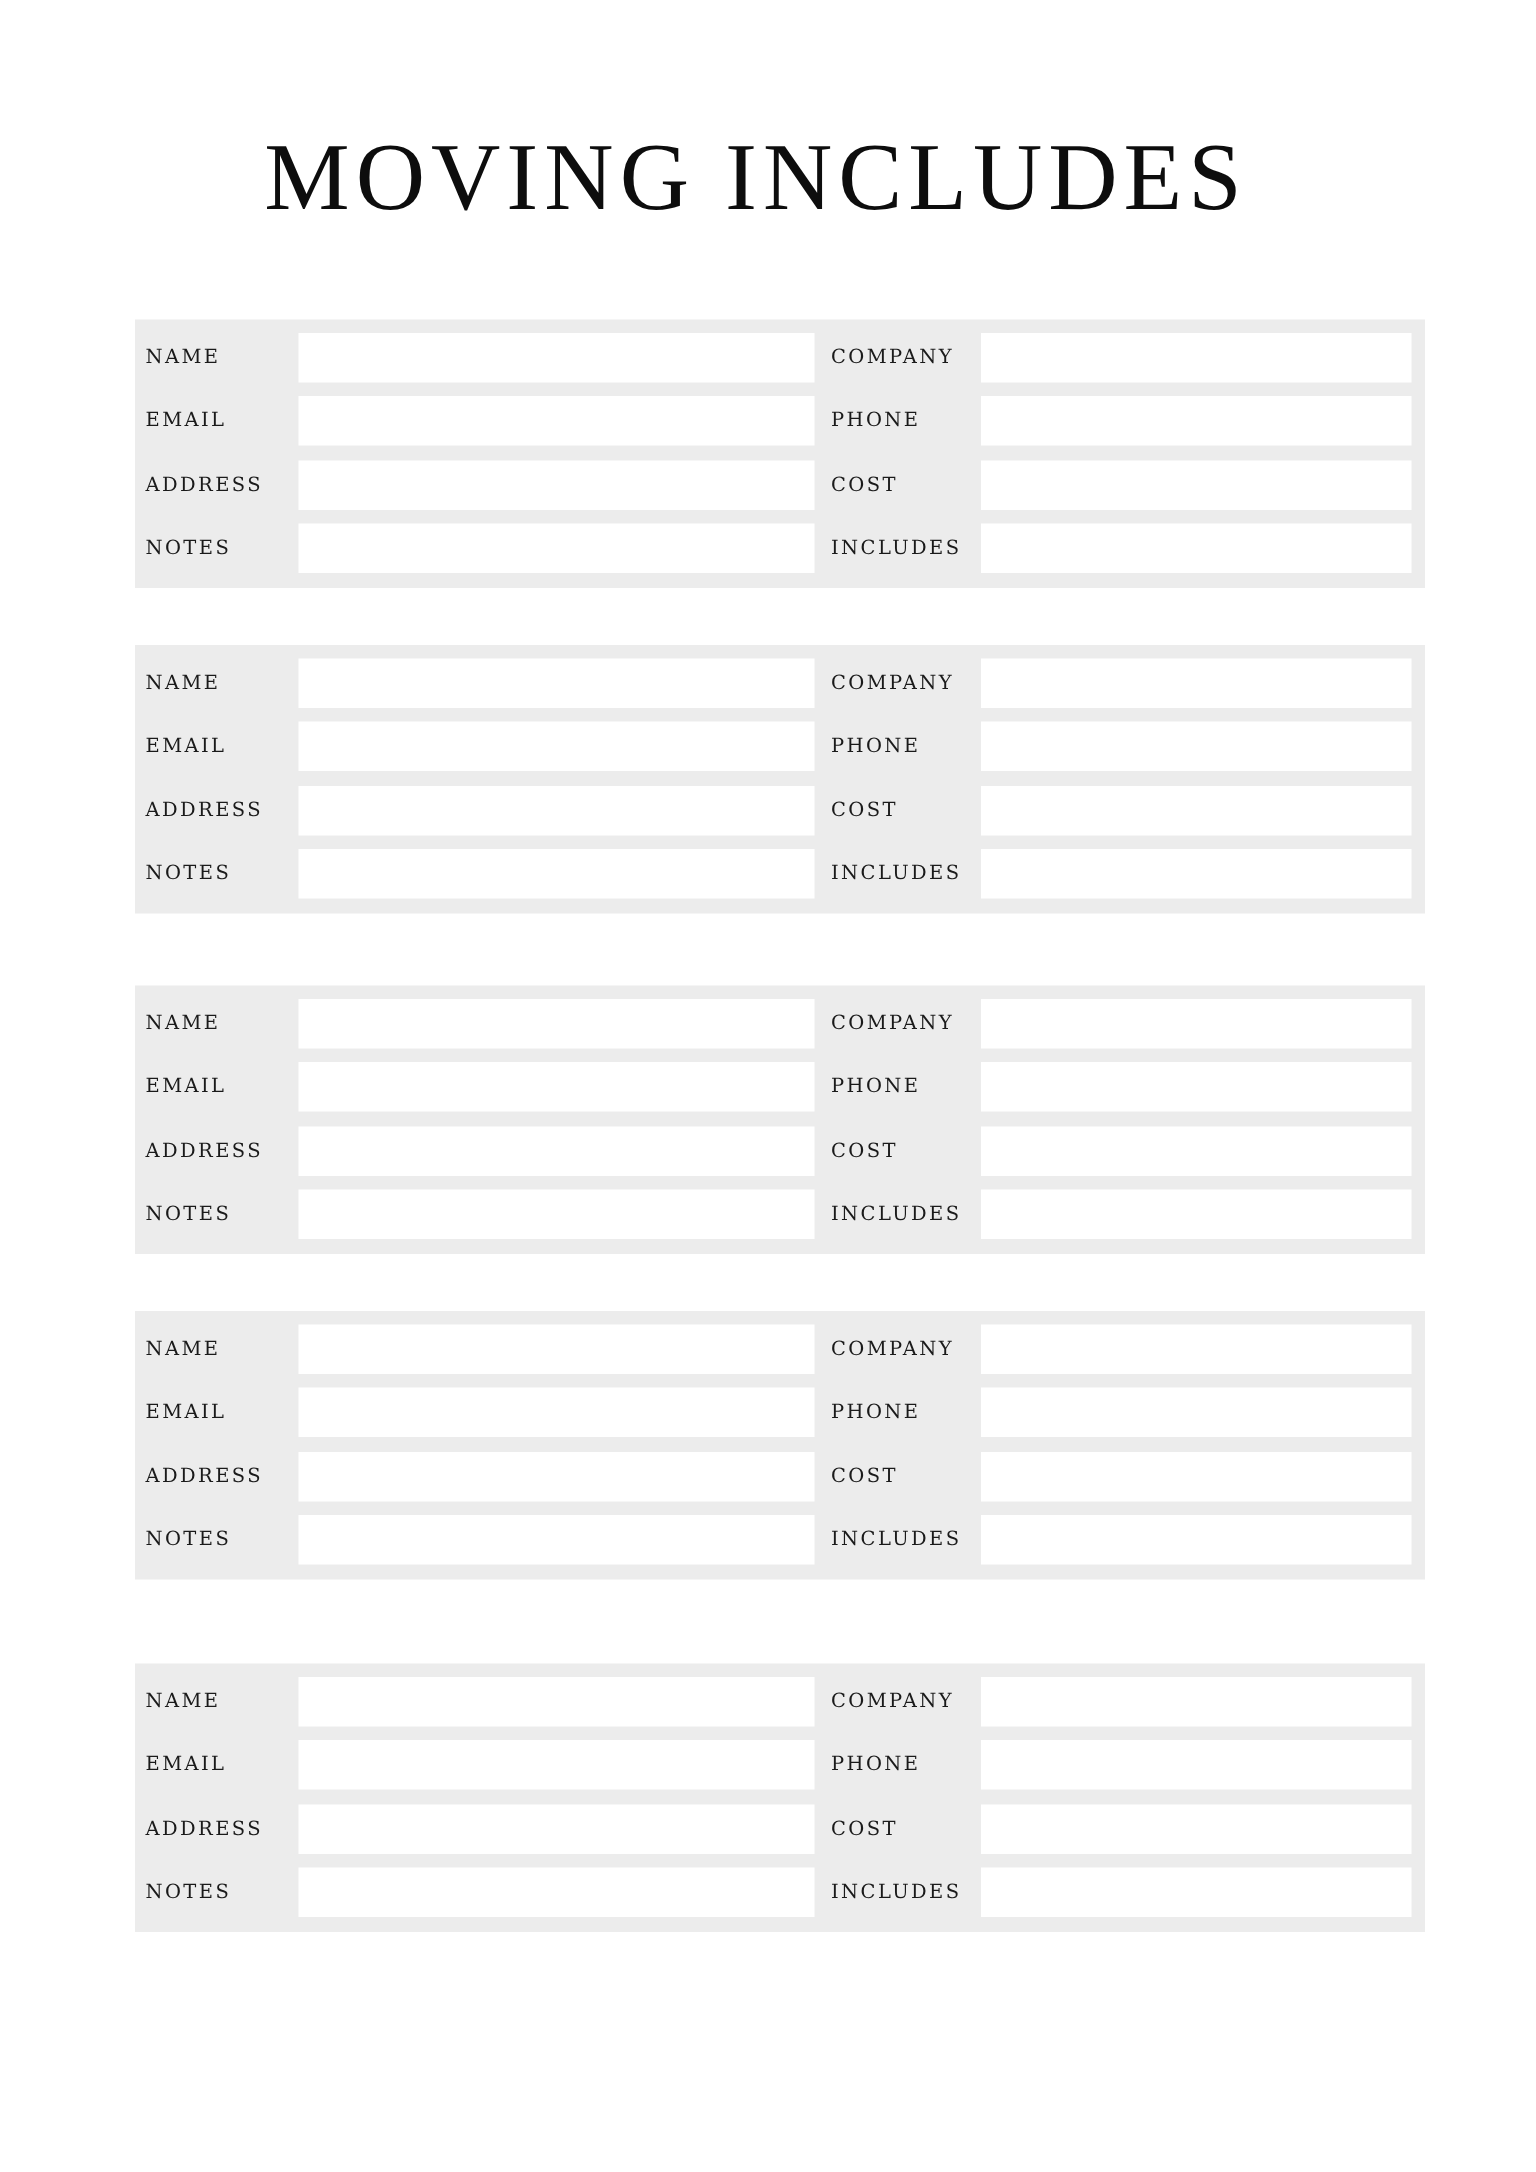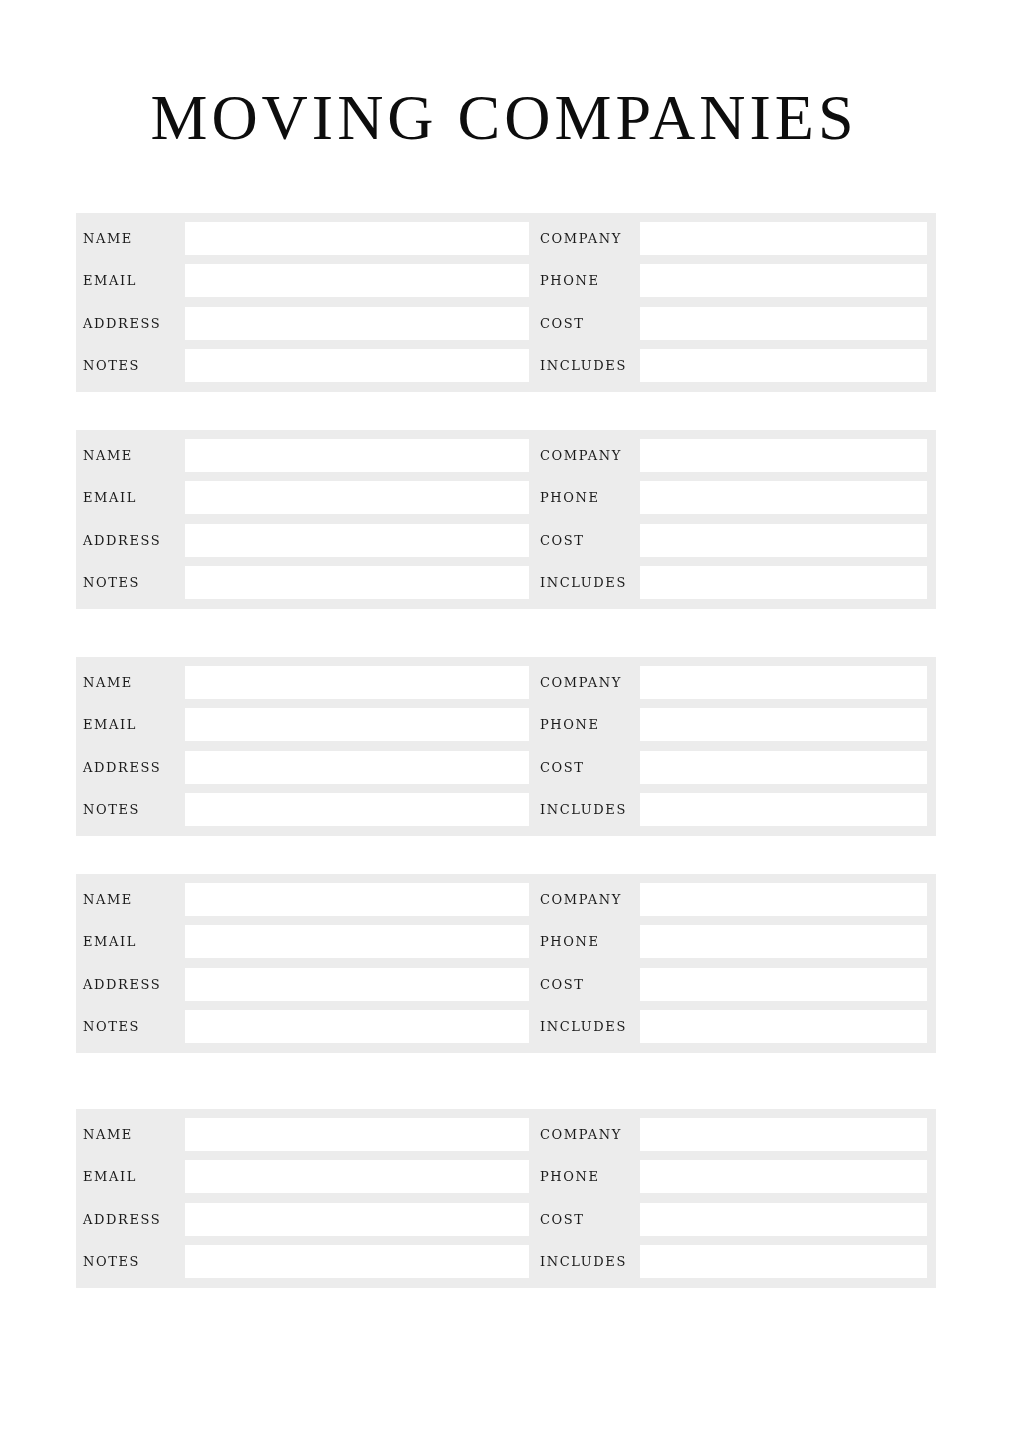--- a/index.html
+++ b/index.html
@@ -1,30 +1,30 @@
 <!DOCTYPE html>
 <html><head>
 <meta charset="utf-8">
 <style>
   html, body { margin: 0; padding: 0; background: #ffffff; }
   body { width: 1024px; height: 1448px; position: relative; overflow: hidden; font-family: "DejaVu Serif", "Liberation Serif", serif; color: #111; }
   .title { position: absolute; left: 0; width: 1008px; top: 78px; text-align: center; font-family: "Liberation Serif", "DejaVu Serif", serif; font-size: 64px; letter-spacing: 4px; font-weight: normal; color: #0d0d0d; margin: 0; line-height: 80px; }
-  .block { position: absolute; left: 76px; width: 860px; height: 179px; background: #ececec; }
+  .block { position: absolute; left: 90px; width: 860px; height: 179px; background: #ececec; }
   .row { position: absolute; left: 0; width: 860px; height: 33px; }
   .label { position: absolute; top: 0; height: 33px; line-height: 33px; font-size: 13px; letter-spacing: 1.6px; color: #1a1a1a; font-family: "DejaVu Serif", "Liberation Serif", serif; }
   .label.left { left: 7px; }
   .label.right { left: 464px; }
   .field { position: absolute; top: 0; height: 33px; background: #ffffff; border: none; padding: 0 8px; box-sizing: border-box; font-family: "DejaVu Serif", serif; font-size: 13px; outline: none; }
   .field.left { left: 109px; width: 344px; }
   .field.right { left: 564px; width: 287px; }
 </style>
 </head>
 <body>
 
-<h1 class="title">MOVING COMPANIES</h1>
+<h1 class="title">MOVING INCLUDES</h1>
 
 <div id="blocks">
     <div class="block" style="top: 213px;">
       <div class="row" style="top: 9px;">
         <span class="label left">NAME</span>
         <input type="text" class="field left" value="" style="">
         <span class="label right">COMPANY</span>
         <input type="text" class="field right" value="" style="">
       </div>
       <div class="row" style="top: 51.3px;">

